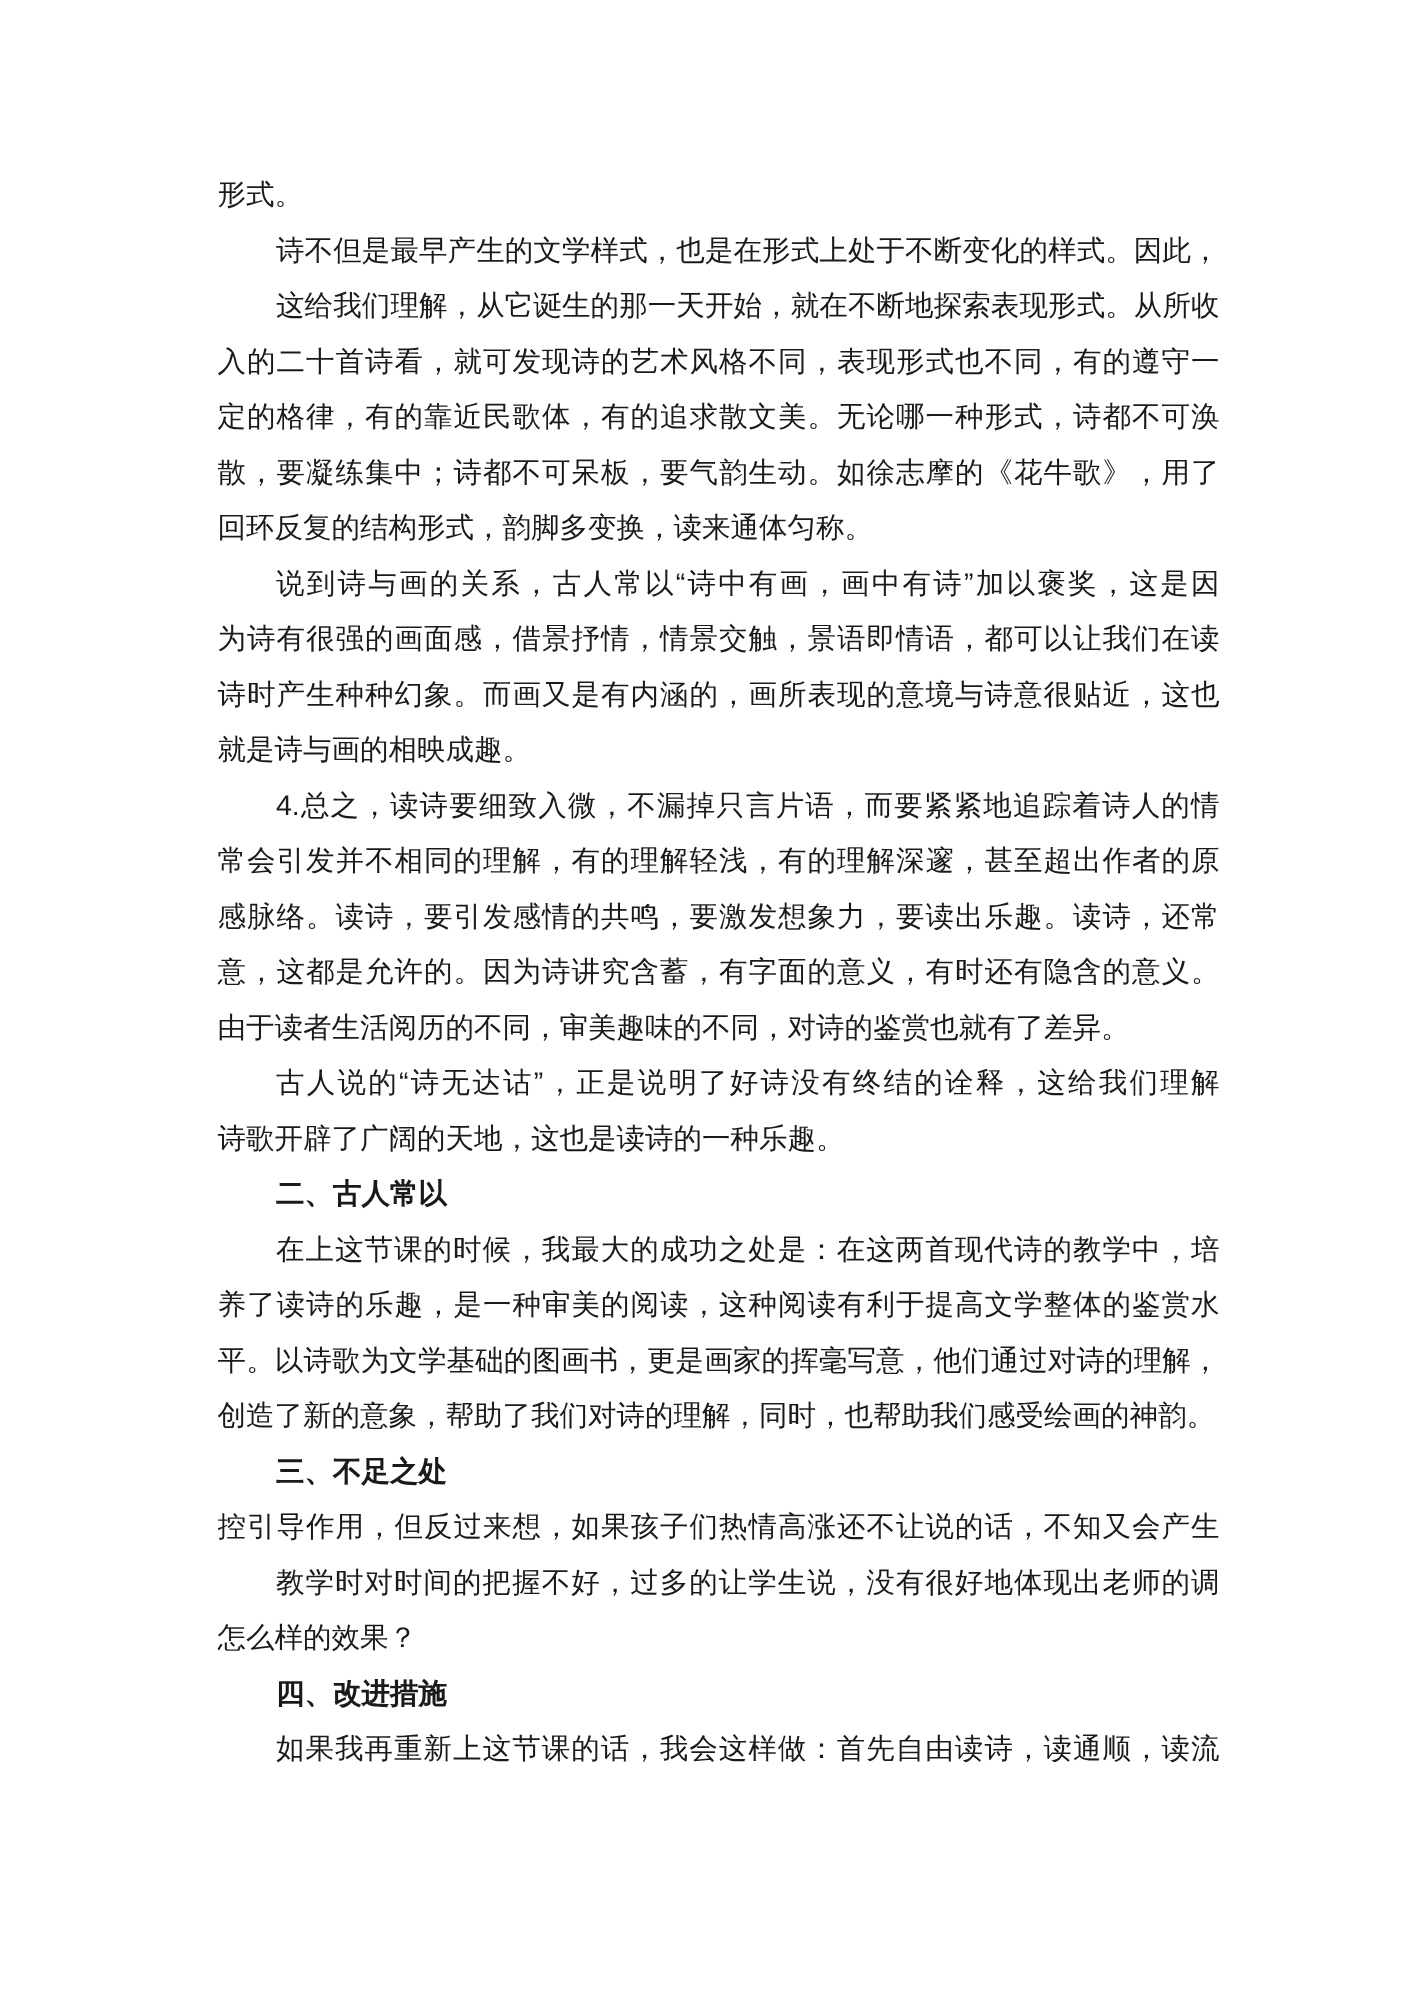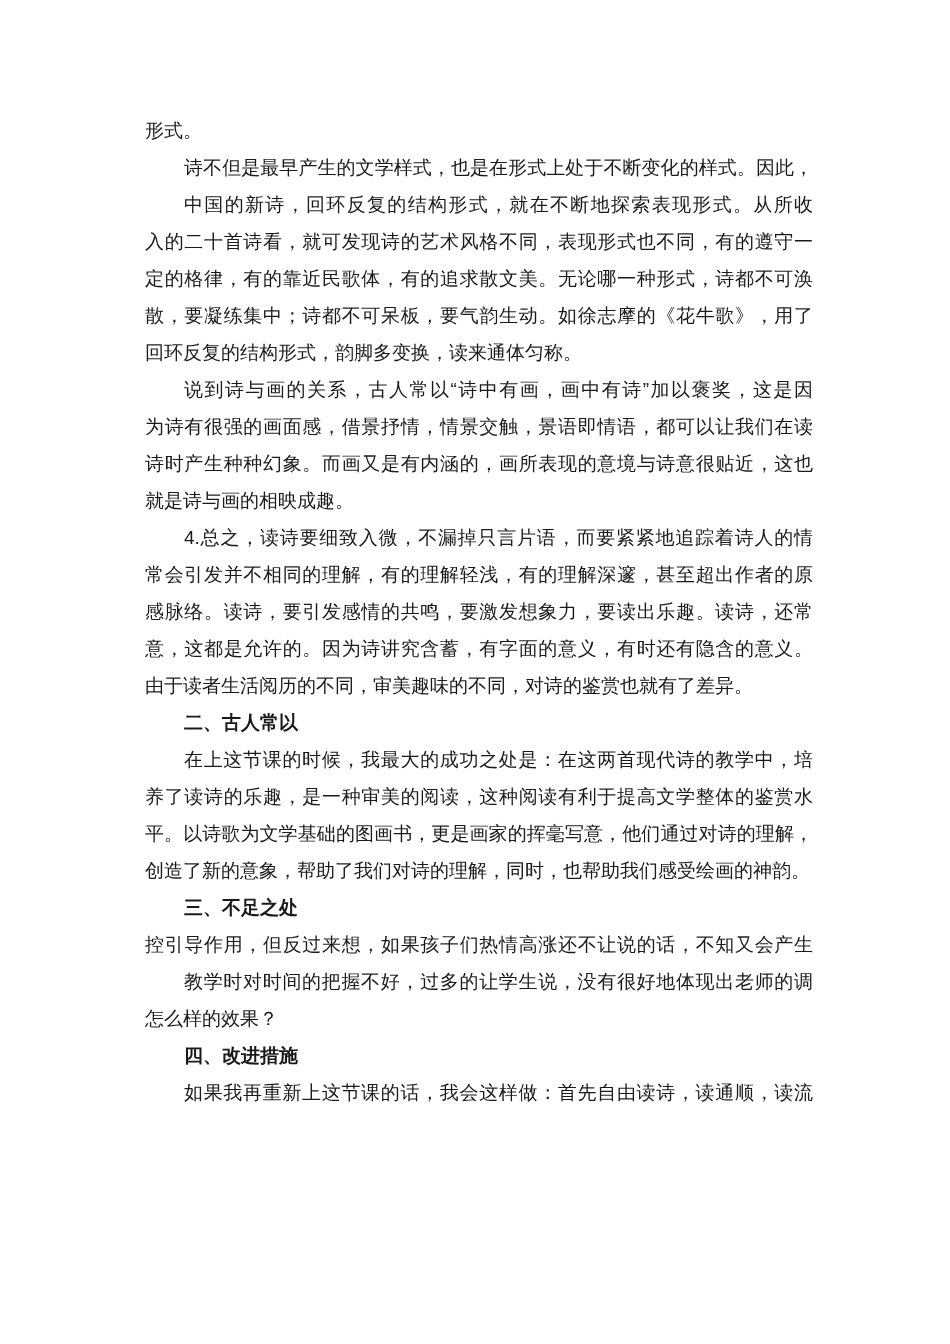--- a/index.html
+++ b/index.html
@@ -21,38 +21,42 @@
 <body>
 
 <div class="page" id="page">
     <div>
       <div class="line last">形式。</div>
     </div>
     <div>
       <div class="line indent">诗不但是最早产生的文学样式，也是在形式上处于不断变化的样式。因此，</div>
     </div>
     <div>
-      <div class="line indent">中国的新诗，回环反复的结构形式，就在不断地探索表现形式。从所收</div>
+      <div class="line indent">这给我们理解，从它诞生的那一天开始，就在不断地探索表现形式。从所收</div>
       <div class="line">入的二十首诗看，就可发现诗的艺术风格不同，表现形式也不同，有的遵守一</div>
       <div class="line">定的格律，有的靠近民歌体，有的追求散文美。无论哪一种形式，诗都不可涣</div>
       <div class="line">散，要凝练集中；诗都不可呆板，要气韵生动。如徐志摩的《花牛歌》，用了</div>
       <div class="line last">回环反复的结构形式，韵脚多变换，读来通体匀称。</div>
     </div>
     <div>
       <div class="line indent">说到诗与画的关系，古人常以“诗中有画，画中有诗”加以褒奖，这是因</div>
       <div class="line">为诗有很强的画面感，借景抒情，情景交触，景语即情语，都可以让我们在读</div>
       <div class="line">诗时产生种种幻象。而画又是有内涵的，画所表现的意境与诗意很贴近，这也</div>
       <div class="line last">就是诗与画的相映成趣。</div>
     </div>
     <div>
       <div class="line indent">4.总之，读诗要细致入微，不漏掉只言片语，而要紧紧地追踪着诗人的情</div>
       <div class="line">常会引发并不相同的理解，有的理解轻浅，有的理解深邃，甚至超出作者的原</div>
       <div class="line">感脉络。读诗，要引发感情的共鸣，要激发想象力，要读出乐趣。读诗，还常</div>
       <div class="line">意，这都是允许的。因为诗讲究含蓄，有字面的意义，有时还有隐含的意义。</div>
       <div class="line last">由于读者生活阅历的不同，审美趣味的不同，对诗的鉴赏也就有了差异。</div>
+    </div>
+    <div>
+      <div class="line indent">古人说的“诗无达诂”，正是说明了好诗没有终结的诠释，这给我们理解</div>
+      <div class="line last">诗歌开辟了广阔的天地，这也是读诗的一种乐趣。</div>
     </div>
     <div>
       <div class="line heading">二、古人常以</div>
     </div>
     <div>
       <div class="line indent">在上这节课的时候，我最大的成功之处是：在这两首现代诗的教学中，培</div>
       <div class="line">养了读诗的乐趣，是一种审美的阅读，这种阅读有利于提高文学整体的鉴赏水</div>
       <div class="line">平。以诗歌为文学基础的图画书，更是画家的挥毫写意，他们通过对诗的理解，</div>
       <div class="line last">创造了新的意象，帮助了我们对诗的理解，同时，也帮助我们感受绘画的神韵。</div>
     </div>

